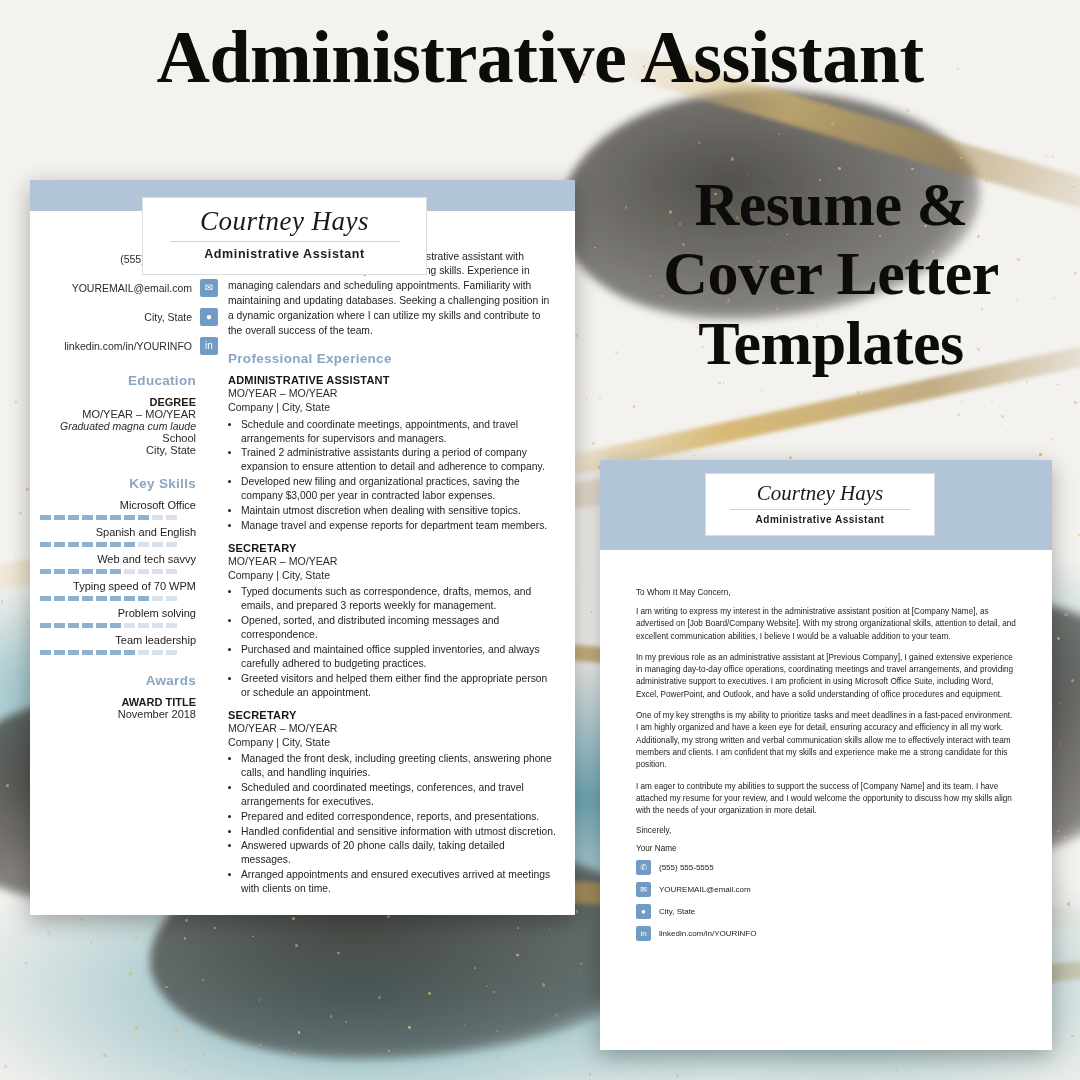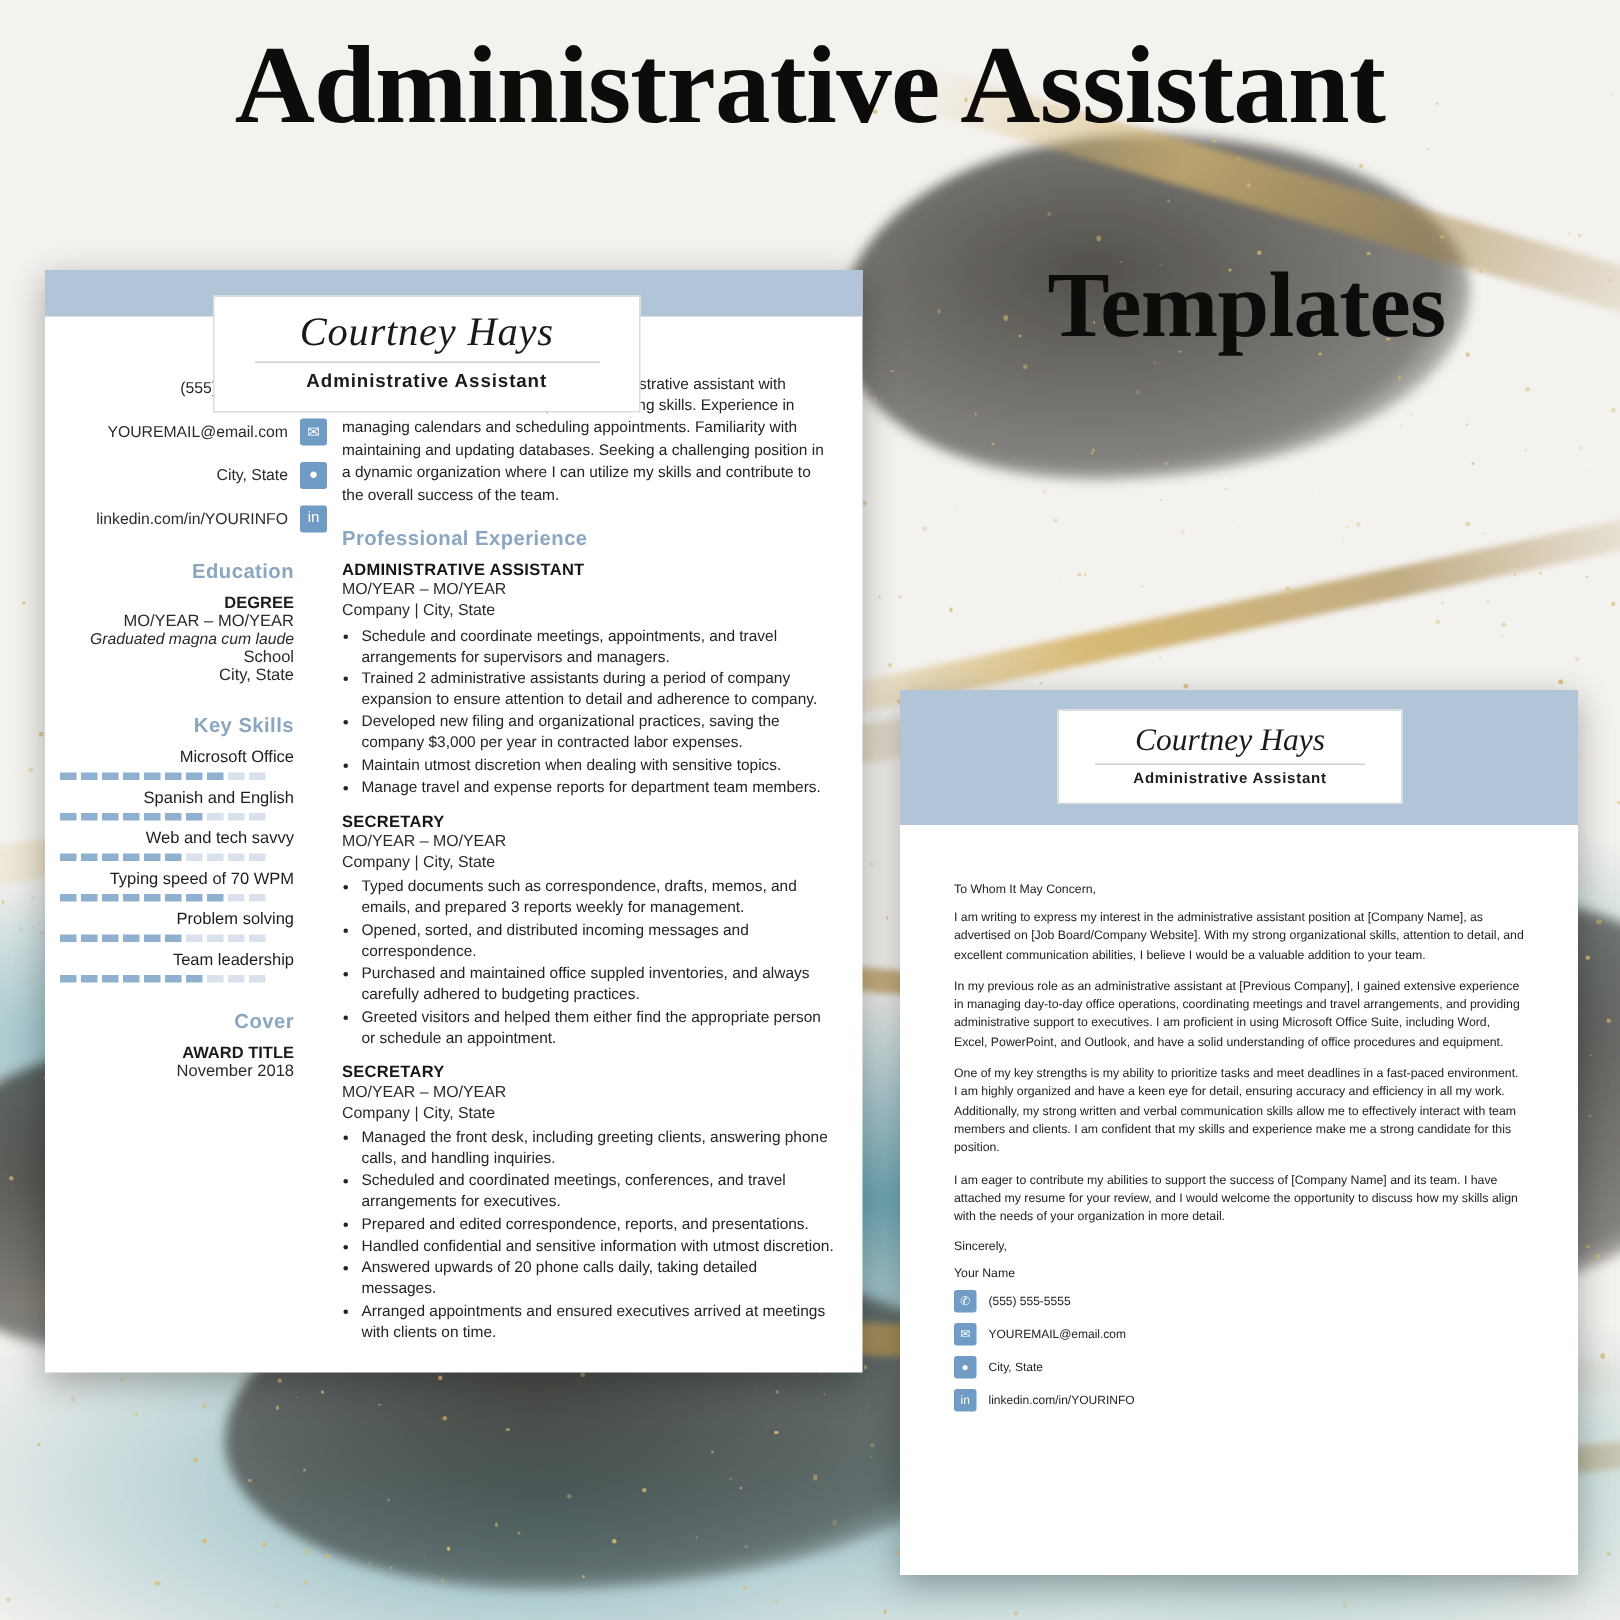--- a/index.html
+++ b/index.html
@@ -671,20 +671,22 @@
       <span class="speck" style="left: 729.027px; top: 214.43px; width: 1.14374px; height: 1.14374px; opacity: 0.75;"></span>
       <span class="speck" style="left: 894.933px; top: 359.837px; width: 1.32508px; height: 1.32508px; opacity: 0.53;"></span>
     </div>
 </div>
 
 <div class="headline-wrap">
   <div class="title-main">Administrative Assistant</div>
 </div>
 
 <div class="right-head">
+  <div>Resume &amp;</div>
+  <div>Cover Letter</div>
   <div>Templates</div>
 </div>
 
 <div class="resume">
   <div class="r-header">
     <div class="r-namebox">
       <div class="r-name">Courtney Hays</div>
       <div class="r-divider"></div>
       <div class="r-role">Administrative Assistant</div>
     </div>
@@ -808,21 +810,21 @@
               <span class="bar on"></span>
               <span class="bar on"></span>
               <span class="bar on"></span>
               <span class="bar"></span>
               <span class="bar"></span>
               <span class="bar"></span>
             </div>
           </div>
         </div>
 
-      <div class="sec-title left-sec-title" style="margin-top:18px;">Cover</div>
+      <div class="sec-title left-sec-title" style="margin-top:18px;">Awards</div>
       <div class="award-block">
         <div class="award-title">AWARD TITLE</div>
         <div class="award-date">November 2018</div>
       </div>
     </div>
 
     <div class="r-right">
       <div class="sec-title">Profile</div>
       <div class="profile-text">Highly organized and detail-oriented administrative assistant with excellent communication and problem-solving skills. Experience in managing calendars and scheduling appointments. Familiarity with maintaining and updating databases. Seeking a challenging position in a dynamic organization where I can utilize my skills and contribute to the overall success of the team.</div>
 

